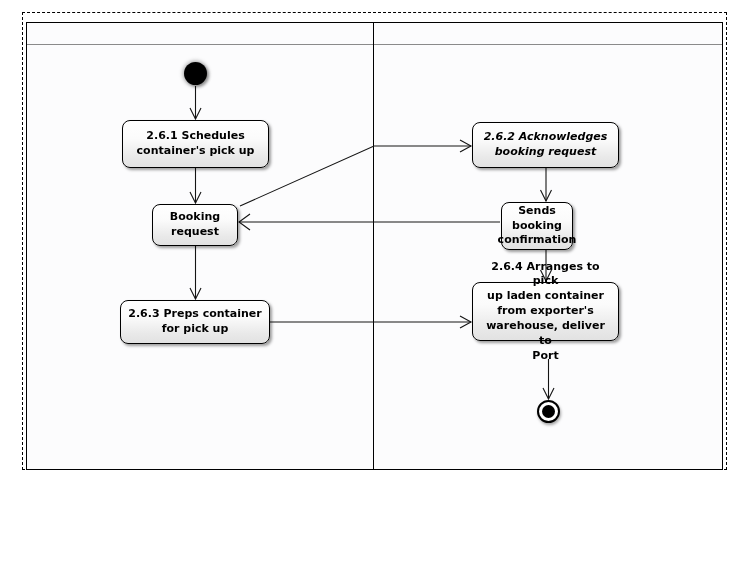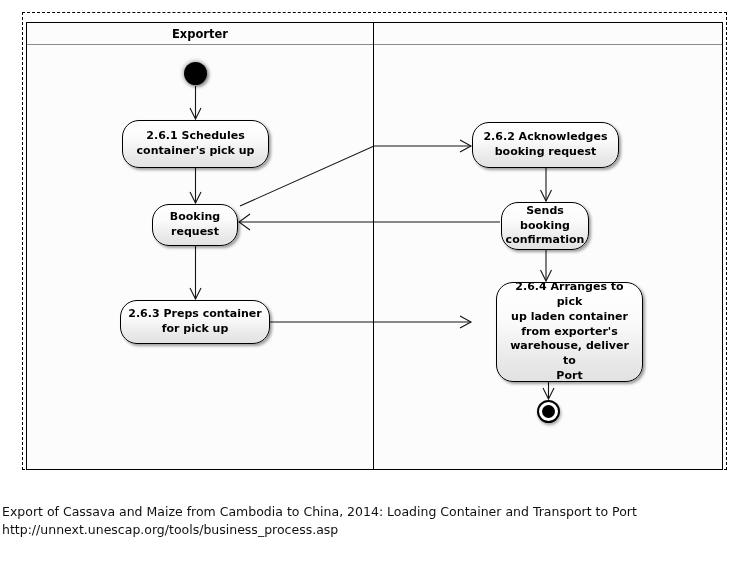--- a/index.html
+++ b/index.html
@@ -86,43 +86,43 @@
     width: 1px;
     height: 446px;
     background: #000000;
   }
 
   
   .node {
     position: absolute;
     box-sizing: border-box;
     border: 1px solid #000000;
-    border-radius: 17px;
+    border-radius: 8px;
     background: linear-gradient(to bottom, #ffffff 0%, #fbfbfb 38%, #e9e9e9 78%, #e2e2e2 100%);
     box-shadow: 2px 2px 3px rgba(0,0,0,0.38);
     display: flex;
     align-items: center;
     justify-content: center;
     text-align: center;
     font-size: 11px;
     font-weight: bold;
     line-height: 1.35;
     color: #000000;
     font-family: "DejaVu Sans", sans-serif;
     padding: 2px 5px;
     white-space: pre-line;
   }
 
   
   #node-261 { left: 122px; top: 120px; width: 147px; height: 48px; }
   #node-booking-request { left: 152px; top: 204px; width: 86px; height: 42px; }
   #node-263 { left: 120px; top: 300px; width: 150px; height: 44px; }
-  #node-262 { left: 472px; top: 122px; width: 147px; height: 46px; }
-  #node-sends-confirmation { left: 501px; top: 202px; width: 88px; height: 48px; }
-  #node-264 { left: 472px; top: 282px; width: 147px; height: 100px; margin-left: 24px; }
+  #node-262 { left: 472px; top: 122px; width: 147px; height: 46px; font-style: italic; }
+  #node-sends-confirmation { left: 501px; top: 202px; width: 72px; height: 48px; }
+  #node-264 { left: 472px; top: 282px; width: 147px; height: 59px; }
 
   
   .start-node {
     position: absolute;
     left: 184px;
     top: 62px;
     width: 23px;
     height: 23px;
     border-radius: 50%;
     background: #000000;
@@ -187,21 +187,20 @@
 </head>
 <body>
 
 <div id="canvas">
 
   <div class="outer-frame"></div>
 
   <div class="diagram-frame"></div>
 
   <div class="lane-header-band">
-    <div class="lane-header left">Exporter</div>
   </div>
   <div class="header-separator"></div>
   <div class="lane-divider"></div>
 
   <svg id="connectors" viewBox="0 0 742 480" width="742" height="480">
 
     <line x1="195.5" y1="86" x2="195.5" y2="119"></line>
     <polyline class="arrowhead" points="190,108 195.5,119 201,108"></polyline>
 
     <line x1="195.5" y1="168" x2="195.5" y2="203"></line>
@@ -248,18 +247,14 @@
 confirmation</div>
 
   <div class="node" id="node-264">2.6.4 Arranges to pick
 up laden container
 from exporter's
 warehouse, deliver to
 Port</div>
 
   <div class="end-node"></div>
 
-  <div class="caption">
-    <div>Export of Cassava and Maize from Cambodia to China, 2014: Loading Container and Transport to Port</div>
-    <div>http://unnext.unescap.org/tools/business_process.asp</div>
-  </div>
 
 </div>
 
 </body></html>

